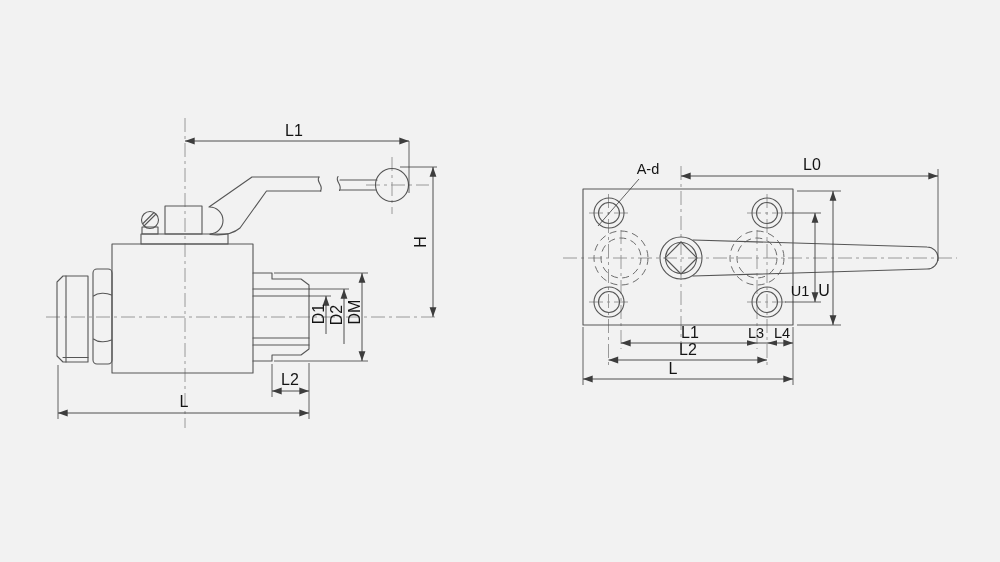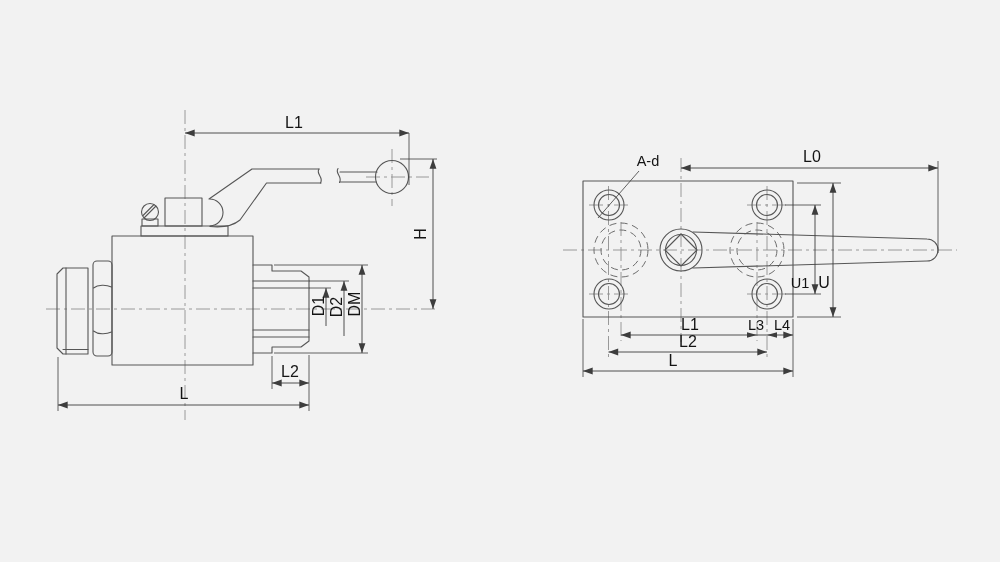--- a/index.html
+++ b/index.html
@@ -1,16 +1,16 @@
 <!DOCTYPE html>
 <html><head>
 <meta charset="utf-8">
 <style>
   html,body{margin:0;padding:0;background:#f2f2f2;}
-  .frame{width:1000px;height:478px;background:#f2f2f2;overflow:hidden;position:relative;}
+  .frame{width:1000px;height:478px;background:#f2f2f2;overflow:hidden;position:relative;margin-top:8px;}
   svg{display:block;}
   
   .ol{stroke:#565656;stroke-width:1.1;fill:none;stroke-linejoin:round;stroke-linecap:round;}
   
   .hid{stroke:#6d6d6d;stroke-width:1;fill:none;stroke-dasharray:7 4.5;}
   
   .cl{stroke:#8f8f8f;stroke-width:0.9;fill:none;stroke-dasharray:14 4 3 4;}
   
   .dim{stroke:#3d3d3d;stroke-width:0.9;fill:none;}
   .ext{stroke:#3d3d3d;stroke-width:0.8;fill:none;}

